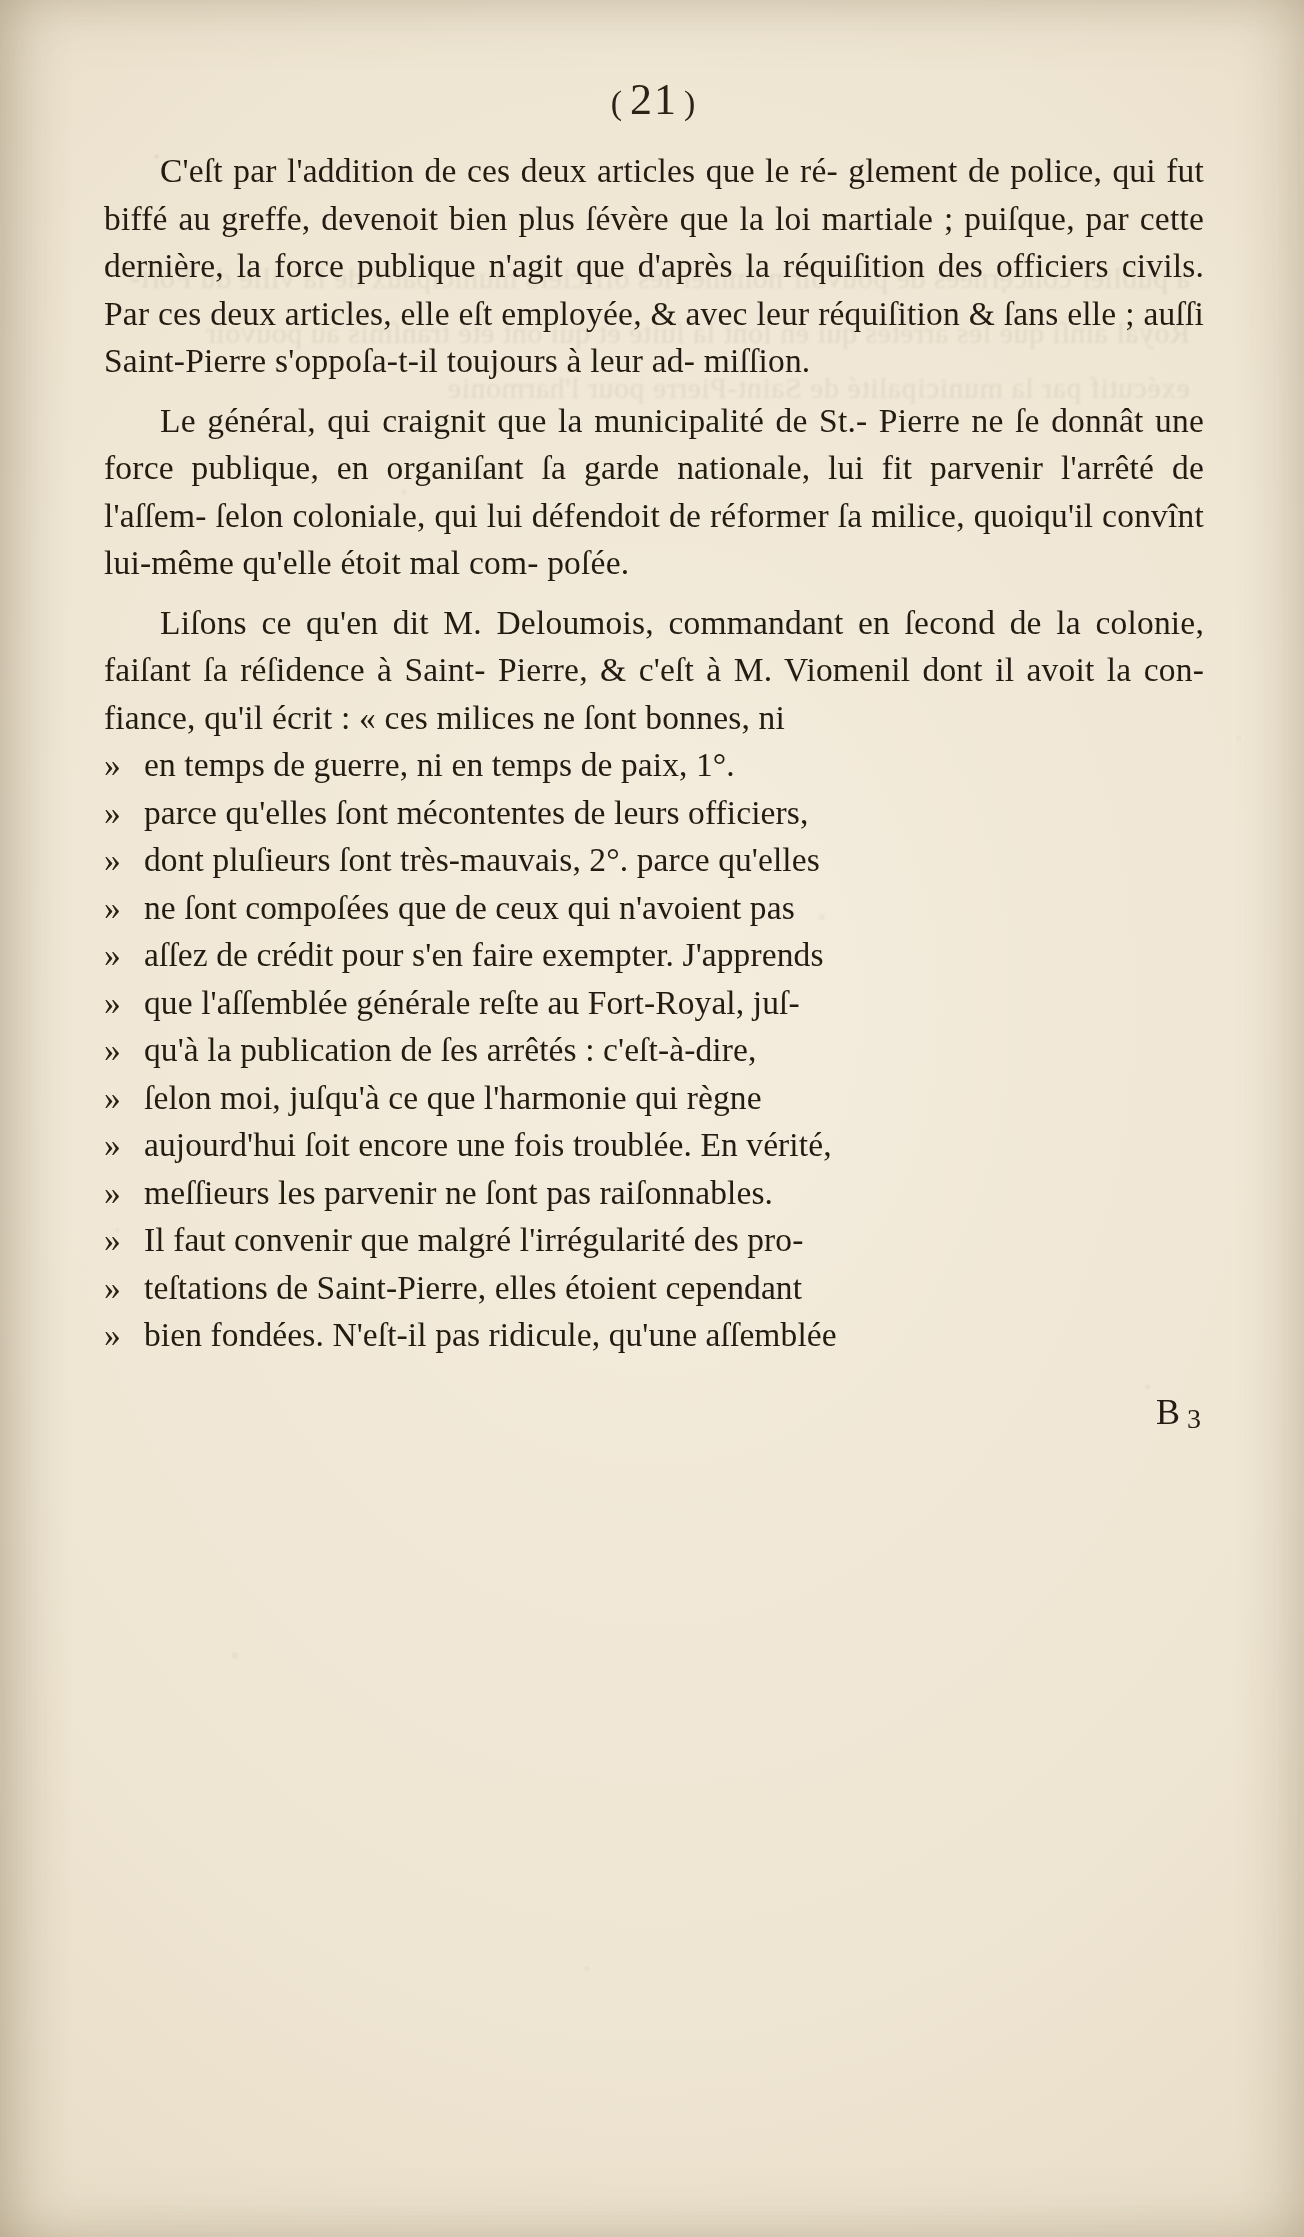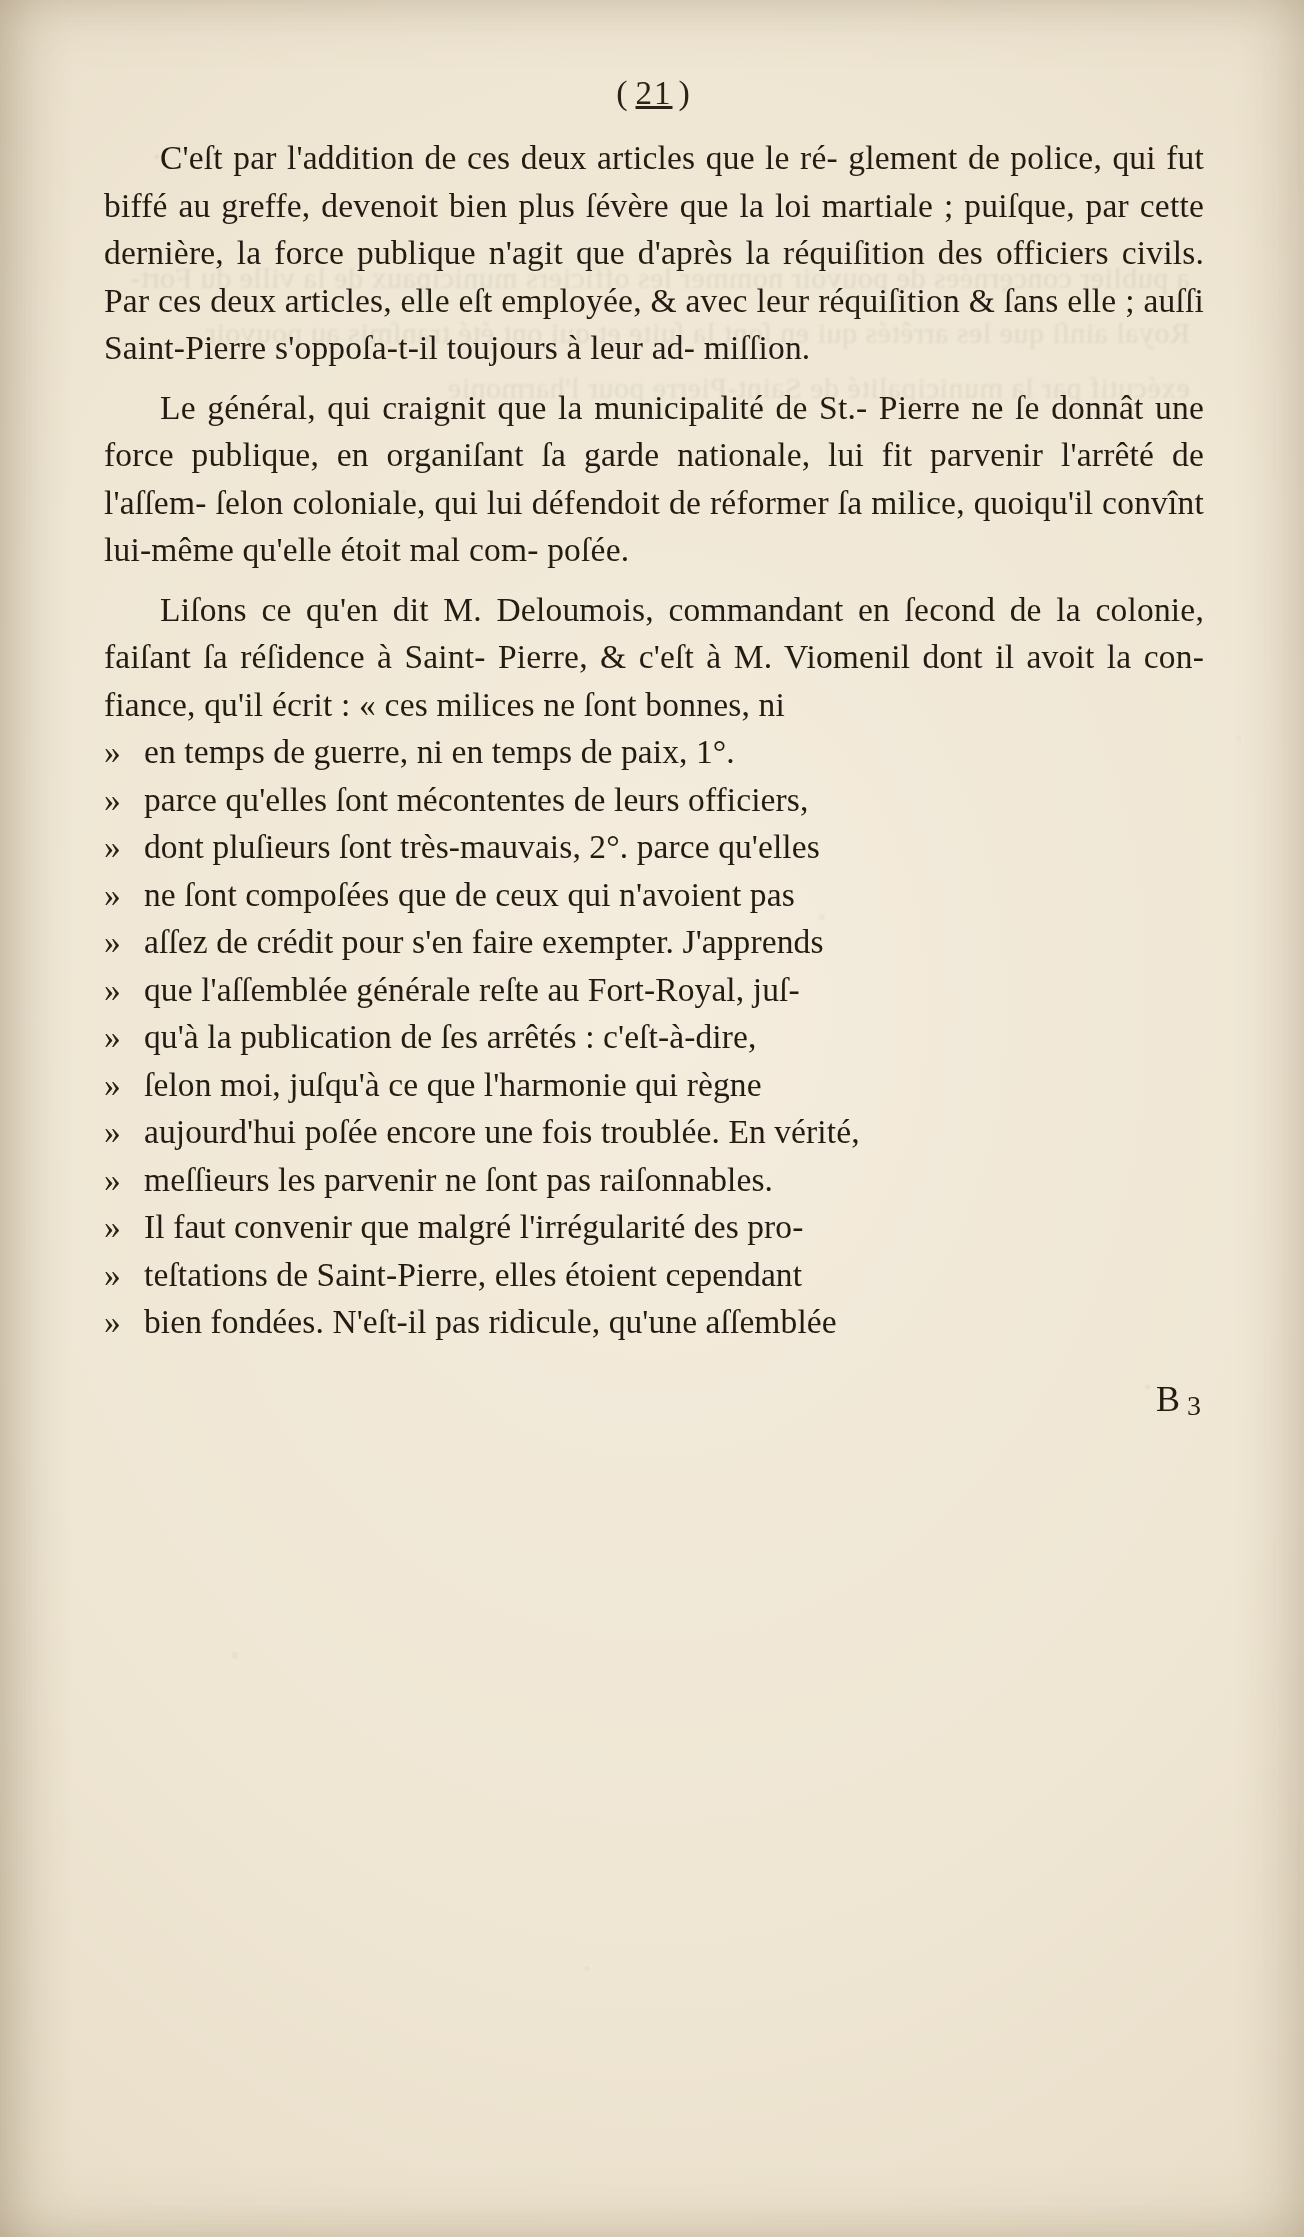--- a/index.html
+++ b/index.html
@@ -70,23 +70,22 @@
 
   .folio {
     text-align: center;
     font-size: 34px;
     color: #2c2217;
     letter-spacing: 2px;
     margin: 0 0 22px 0;
     font-family: "Liberation Serif", serif;
   }
   .folio .num {
-    font-size: 33px;
+    font-size: 44px;
     padding: 0 6px;
-    text-decoration: underline;
   }
 
   .body-text {
     color: #241c12;
     font-size: 33.5px;
     line-height: 47.5px;
     text-align: justify;
     text-justify: inter-word;
     letter-spacing: 0.2px;
     -webkit-font-smoothing: none;
@@ -225,21 +224,21 @@
           <span class="txt">qu'à la publication de ſes arrêtés : c'eſt-à-dire,</span>
         </div>
 
         <div class="qline">
           <span class="mark">»</span>
           <span class="txt">ſelon moi, juſqu'à ce que l'harmonie qui règne</span>
         </div>
 
         <div class="qline">
           <span class="mark">»</span>
-          <span class="txt">aujourd'hui poſée encore une fois troublée. En vérité,</span>
+          <span class="txt">aujourd'hui ſoit encore une fois troublée. En vérité,</span>
         </div>
 
         <div class="qline">
           <span class="mark">»</span>
           <span class="txt">meſſieurs les parvenir ne ſont pas raiſonnables.</span>
         </div>
 
         <div class="qline">
           <span class="mark">»</span>
           <span class="txt">Il faut convenir que malgré l'irrégularité des pro-</span>

